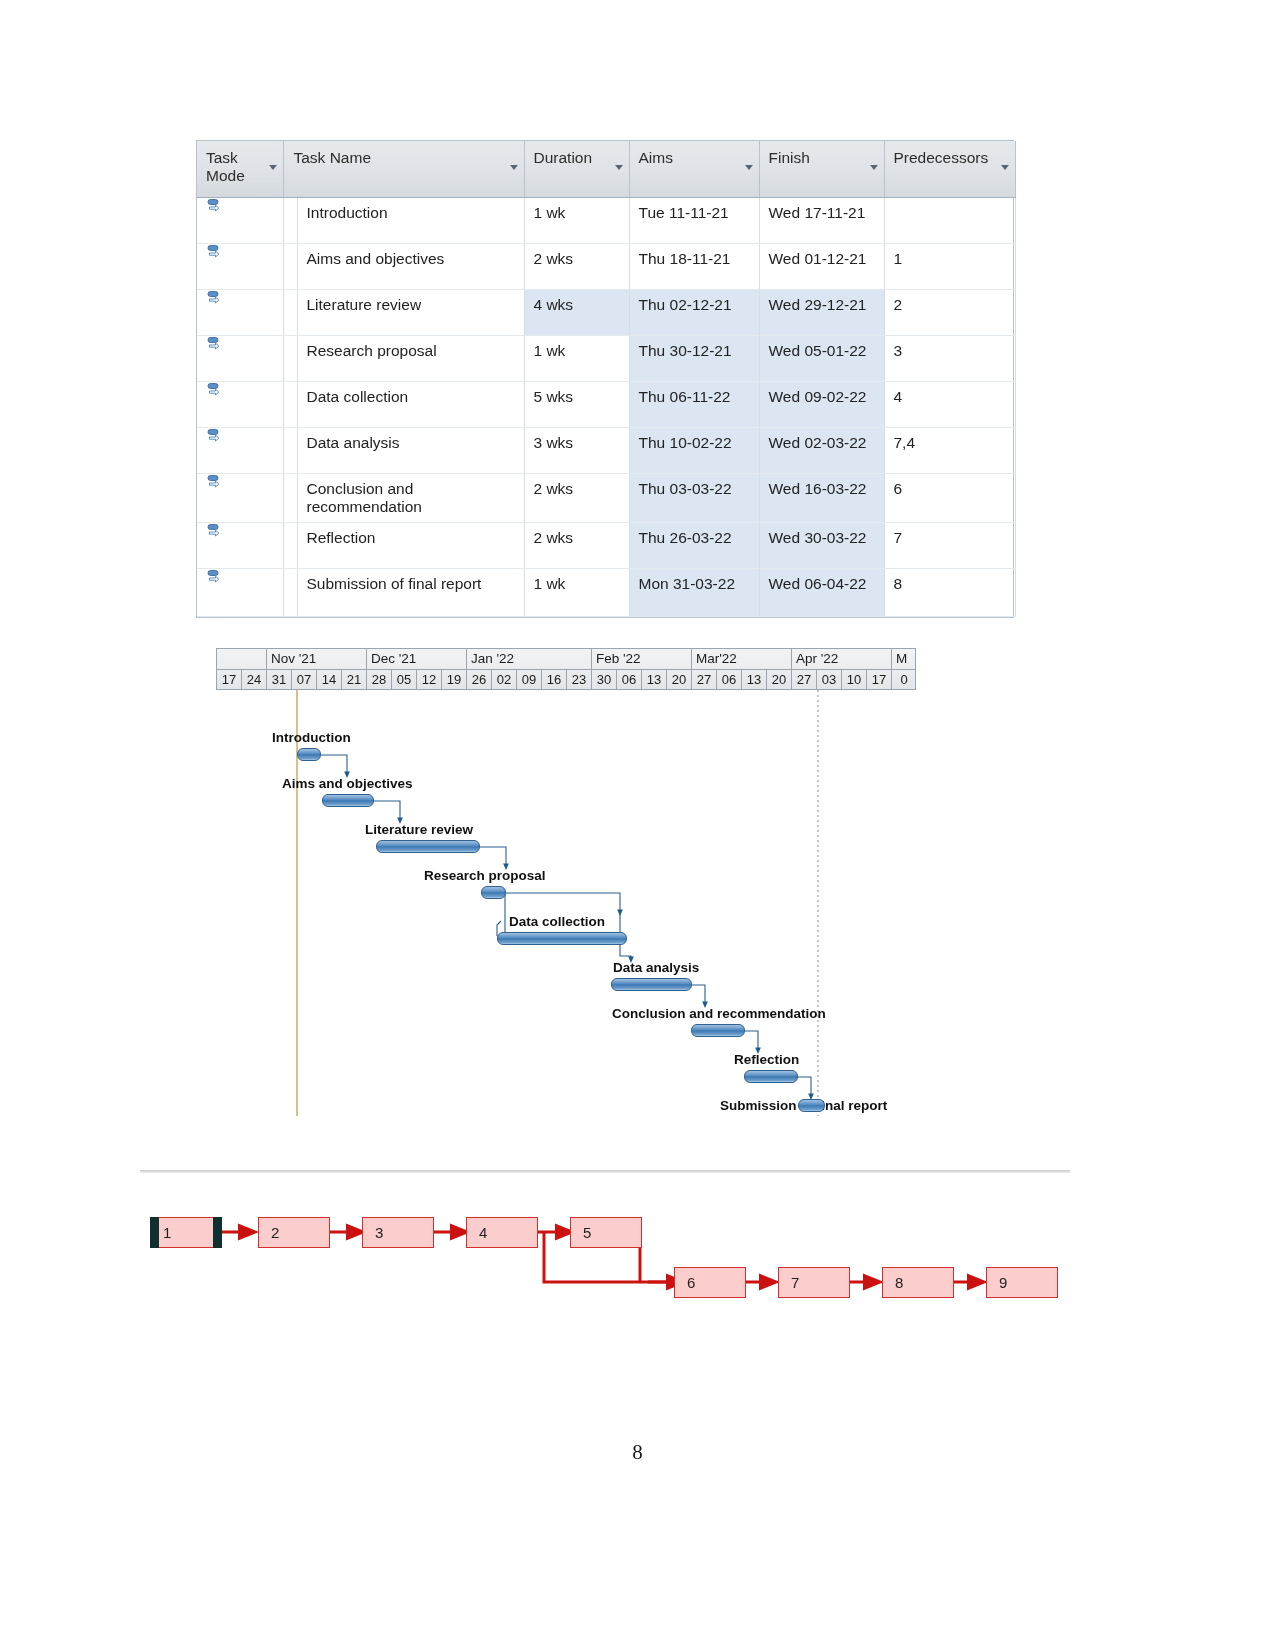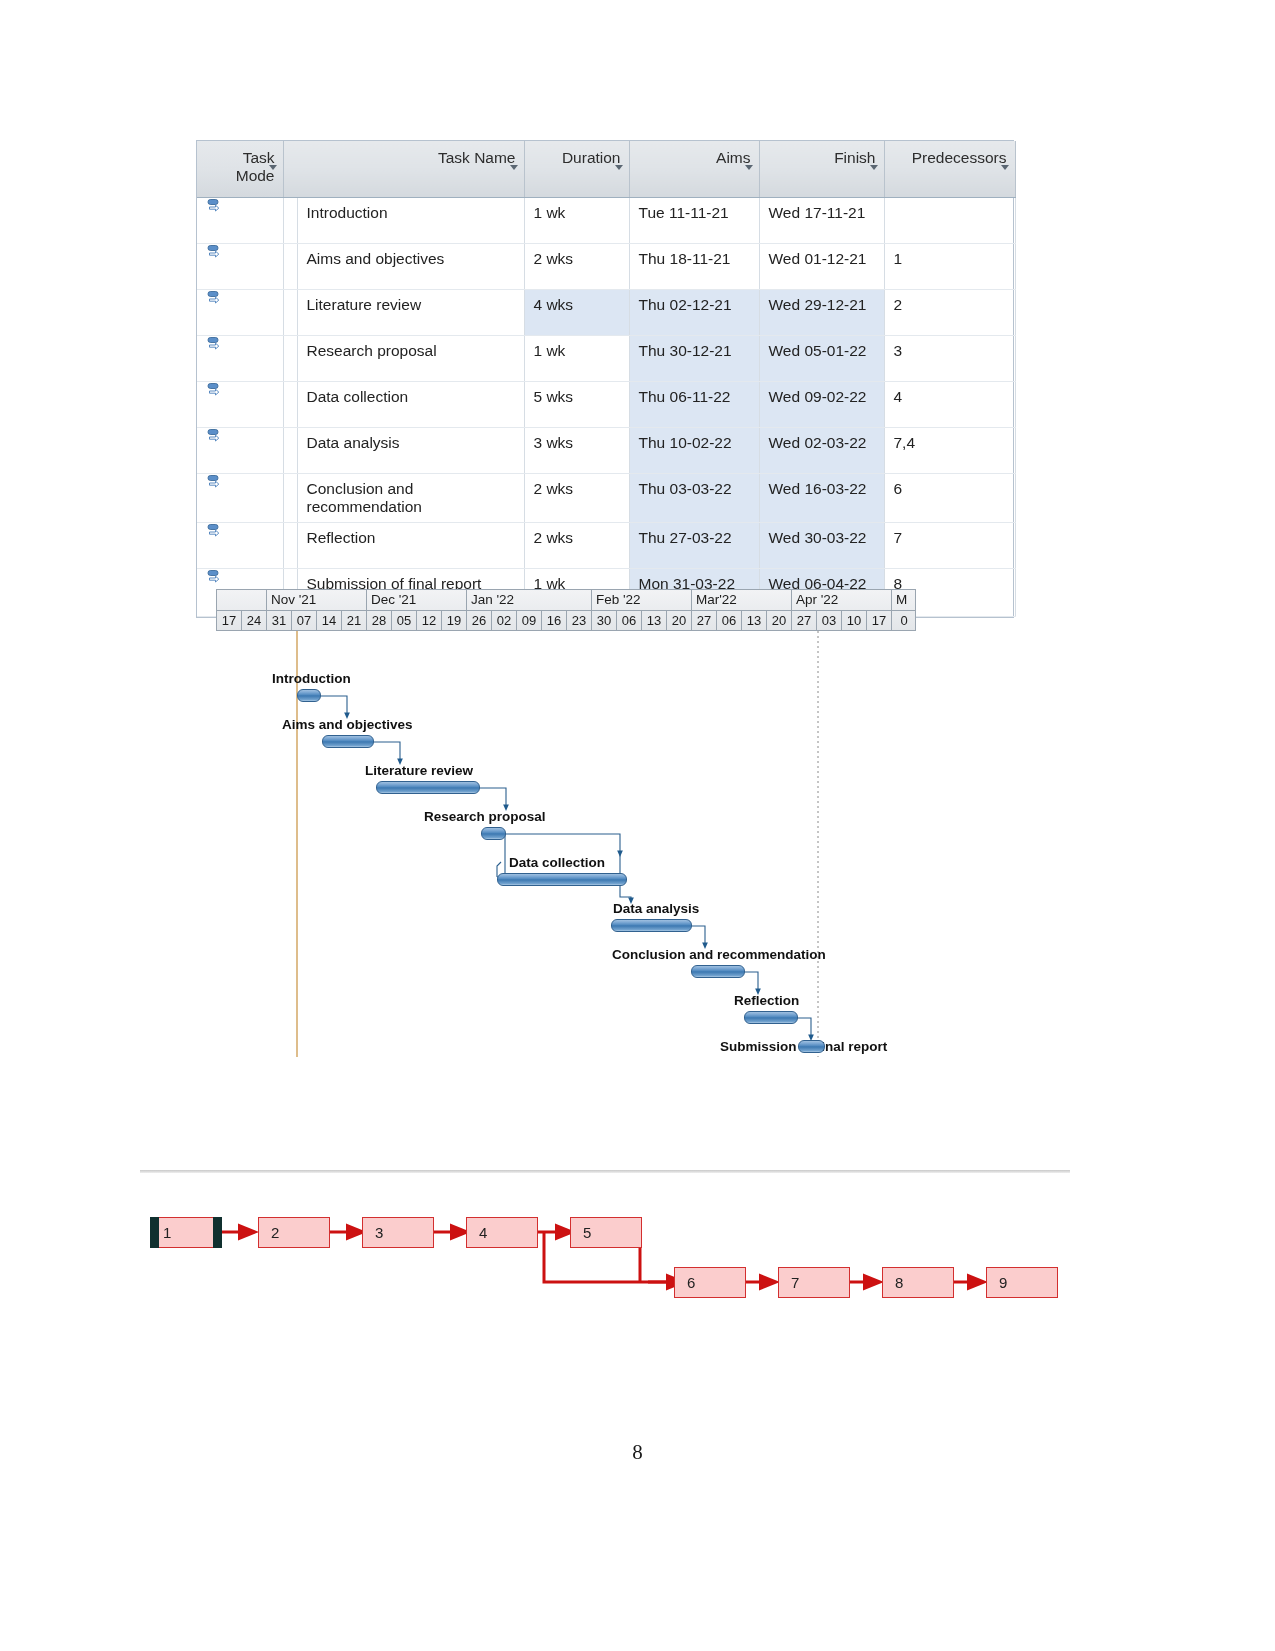--- a/index.html
+++ b/index.html
@@ -49,21 +49,21 @@
     color: #2d2d2d;
     height: 56px;
     padding-top: 8px;
     position: relative;
     font-weight: normal;
   }
   thead th.hl-yellow {
     background: linear-gradient(to bottom, #ffe9a8 0%, #ffd976 55%, #ffe9b4 100%);
     width: 0;
   }
-  .hdr-label { display:block; line-height: 1.15; text-align: right; }
+  .hdr-label { display:block; line-height: 1.15; }
   .filter-arrow {
     position: absolute;
     right: 6px;
     top: 24px;
     width: 0; height: 0;
     border-left: 4.5px solid transparent;
     border-right: 4.5px solid transparent;
     border-top: 5px solid #5a6672;
   }
   .col-mode  { width: 86px; }
@@ -83,21 +83,21 @@
     height: 20px;
   }
   tbody tr { height: 46px; }
   tbody tr.tall { height: 48px; }
   td.shade-a { background: #dce6f3; }
 
   
   #gantt {
     position: absolute;
     left: 216px;
-    top: 589px;
+    top: 648px;
     width: 700px;
     height: 468px;
   }
   #gantt-headers {
     position: absolute;
     left: 0; top: 0;
     width: 700px;
     height: 42px;
     border: 1px solid #9aa5b0;
     border-bottom: 1px solid #9aa5b0;
@@ -216,21 +216,21 @@
         <col class="col-start">
         <col class="col-fin">
         <col class="col-pred">
     </colgroup>
     <thead>
       <tr>
         <th>
           <span class="hdr-label">Task Mode</span>
           <span class="filter-arrow"></span>
         </th>
-        <th class="hl-yellow" colspan="2" style="padding-left:0;">
+        <th class="hl-yellow" colspan="2" style="padding-left:10px;">
           <span class="hdr-label">Task Name</span>
           <span class="filter-arrow"></span>
         </th>
         <th>
           <span class="hdr-label">Duration</span>
           <span class="filter-arrow"></span>
         </th>
         <th>
           <span class="hdr-label">Aims</span>
           <span class="filter-arrow"></span>
@@ -347,21 +347,21 @@
         <tr>
           <td class="cell-mode">
             <span class="mode-icon"><svg width="20" height="20" viewBox="0 0 20 20">
                 <rect x="1" y="1.5" width="10" height="5" rx="2.4" fill="#5b8fc9" stroke="#2f5f92" stroke-width="0.8"></rect>
                 <path d="M2.5 9 L8.5 9 L8.5 7.2 L11.8 10.1 L8.5 13 L8.5 11.2 L2.5 11.2 Z" fill="none" stroke="#4a7fba" stroke-width="0.9"></path>
               </svg></span>
           </td>
           <td class="col-split"></td>
           <td><span>Reflection</span></td>
           <td><span>2 wks</span></td>
-          <td class="shade-a"><span>Thu 27-03-22</span></td>
+          <td class="shade-a"><span>Thu 26-03-22</span></td>
           <td class="shade-a"><span>Wed 30-03-22</span></td>
           <td><span>7</span></td>
         </tr>
         <tr class="tall">
           <td class="cell-mode">
             <span class="mode-icon"><svg width="20" height="20" viewBox="0 0 20 20">
                 <rect x="1" y="1.5" width="10" height="5" rx="2.4" fill="#5b8fc9" stroke="#2f5f92" stroke-width="0.8"></rect>
                 <path d="M2.5 9 L8.5 9 L8.5 7.2 L11.8 10.1 L8.5 13 L8.5 11.2 L2.5 11.2 Z" fill="none" stroke="#4a7fba" stroke-width="0.9"></path>
               </svg></span>
           </td>

